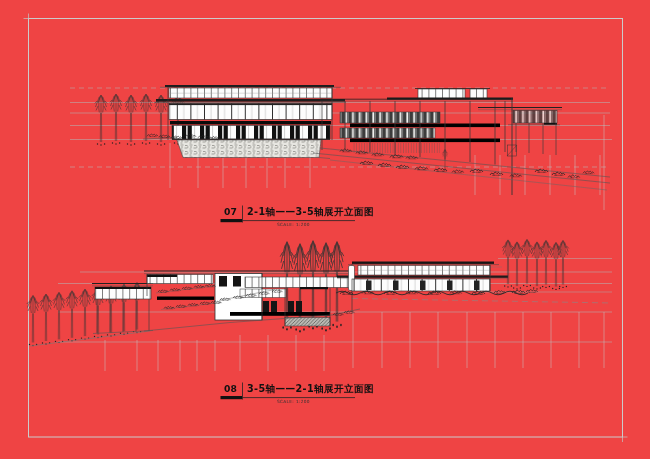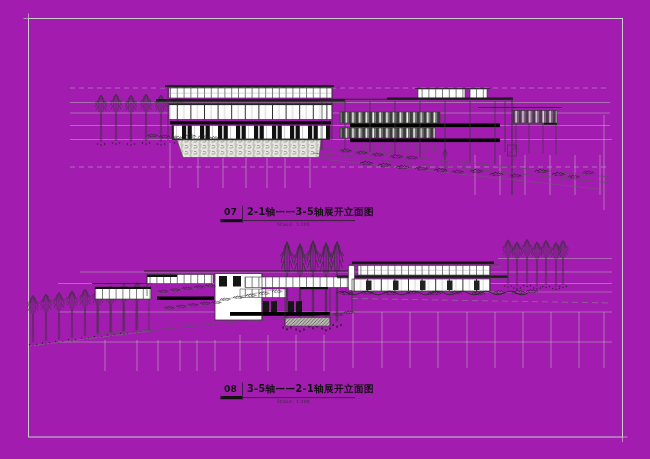--- a/index.html
+++ b/index.html
@@ -1,16 +1,16 @@
 <!DOCTYPE html>
 <html><head>
 <meta charset="utf-8">
 <style>
   html,body{margin:0;padding:0;background:#ffffff;width:650px;height:459px;overflow:hidden;}
-  .sheet{position:relative;width:650px;height:459px;background:#a21caf;}
+  .sheet{position:relative;width:650px;height:459px;background:#ef4444;}
   svg{display:block;}
   text{font-family:"DejaVu Sans","Liberation Sans",sans-serif;fill:#111;}
   .fig-num{font-size:9.2px;font-weight:bold;}
   .fig-title{font-size:9.6px;font-weight:bold;letter-spacing:0.4px;}
   .fig-scale{font-size:4.3px;fill:#333;letter-spacing:0.3px;}
 </style>
 </head>
 <body>
 
 <div class="sheet">

